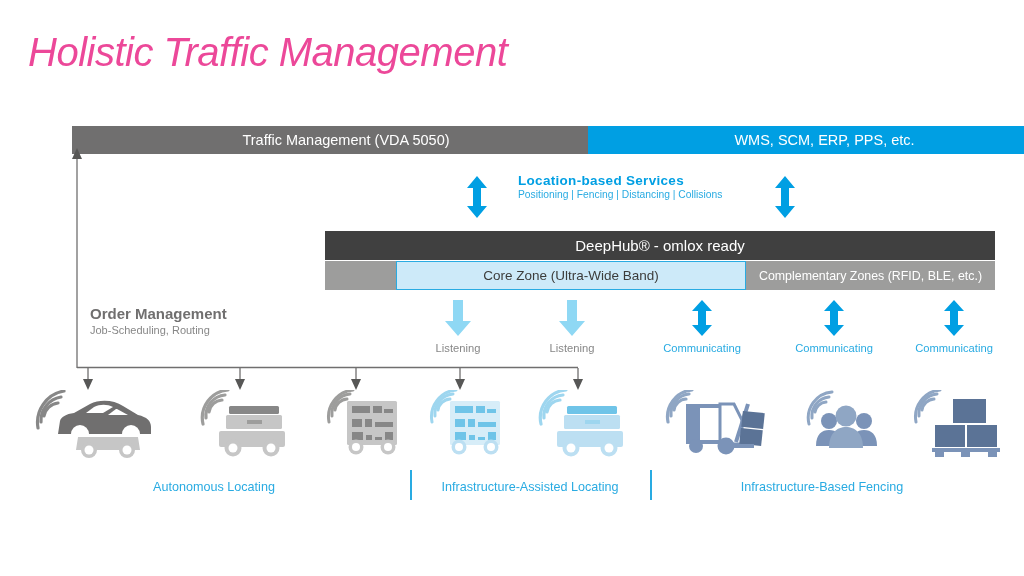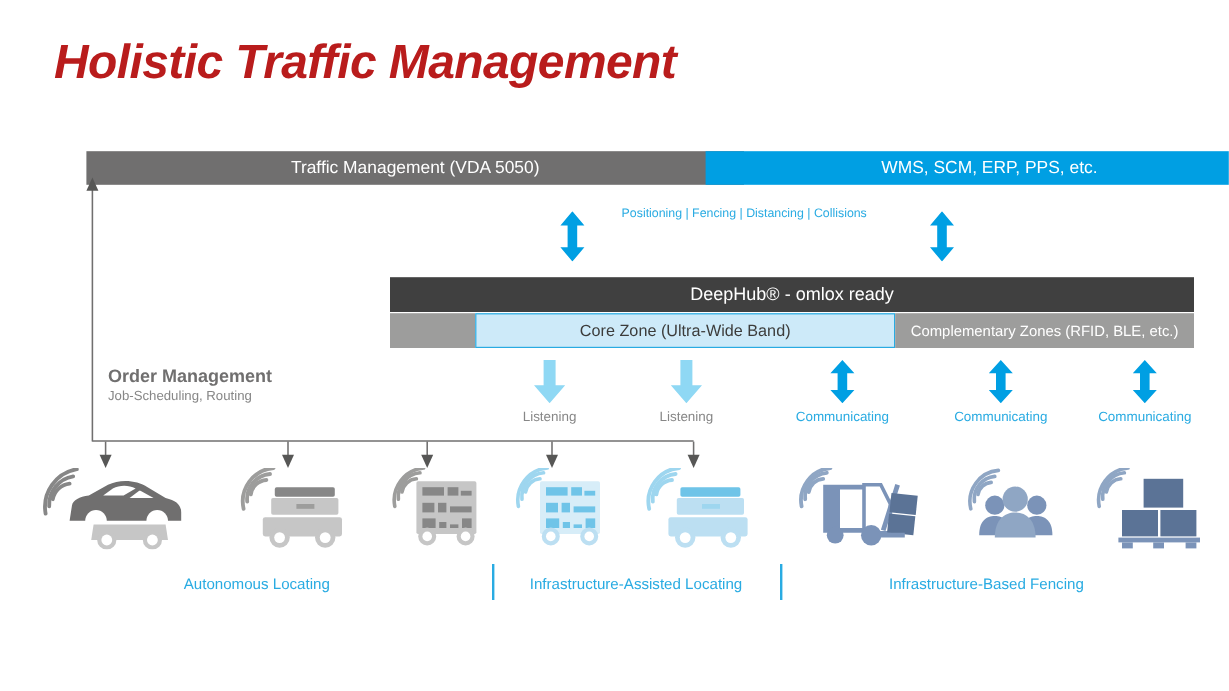--- a/index.html
+++ b/index.html
@@ -13,26 +13,25 @@
     font-family: "Liberation Sans", sans-serif;
     -webkit-font-smoothing: antialiased;
   }
   .stage { position: absolute; inset: 0; }
   .abs { position: absolute; }
 
   
   #page-title {
     left: 28px; top: 30px;
     font-size: 40px;
-    font-weight: bold;
+    font-weight: normal;
     font-style: italic;
-    color: #b91c1c;
+    color: #ec4899;
     letter-spacing: -0.5px;
     white-space: nowrap;
-    margin-left: 17px;
   }
 
   
   .topbar {
     height: 28px;
     display: flex; align-items: center; justify-content: center;
     color: #ffffff;
     font-size: 14.5px;
     box-sizing: border-box;
   }
@@ -146,20 +145,21 @@
     <svg width="22" height="42" viewBox="0 0 22 42">
       <path d="M11 0 L21 12 L15 12 L15 30 L21 30 L11 42 L1 30 L7 30 L7 12 L1 12 Z" fill="#009FE3"></path>
     </svg>
   </div>
   <div class="abs arrow-box" id="lbs-arrow-right">
     <svg width="22" height="42" viewBox="0 0 22 42">
       <path d="M11 0 L21 12 L15 12 L15 30 L21 30 L11 42 L1 30 L7 30 L7 12 L1 12 Z" fill="#009FE3"></path>
     </svg>
   </div>
   <div class="abs" id="lbs-text">
+    <div id="lbs-heading">Location-based Services</div>
     <div class="lbs-sub">Positioning | Fencing | Distancing | Collisions</div>
   </div>
 
   <div class="abs" id="deephub-bar">DeepHub® - omlox ready</div>
   <div class="abs" id="order-management">
     <div id="om-title">Order Management</div>
     <div id="om-sub">Job-Scheduling, Routing</div>
   </div>
 
   <div class="abs" id="zones-row">

